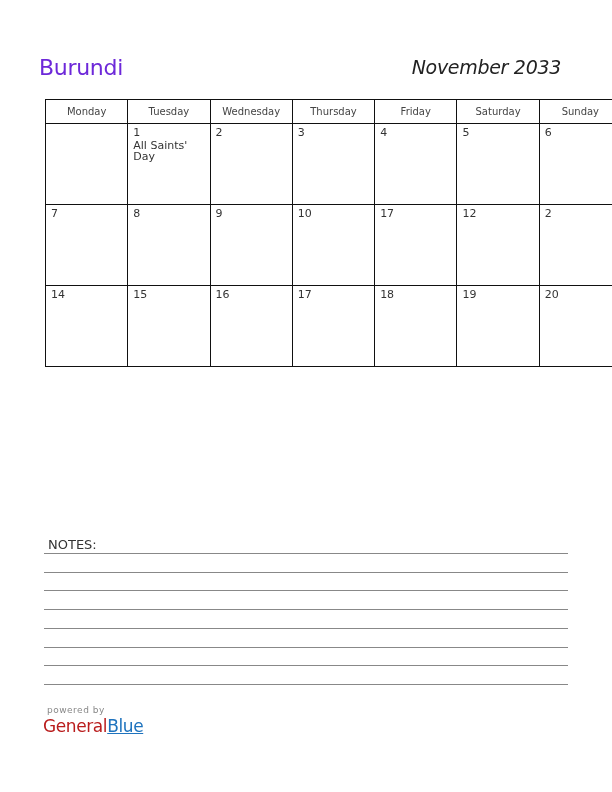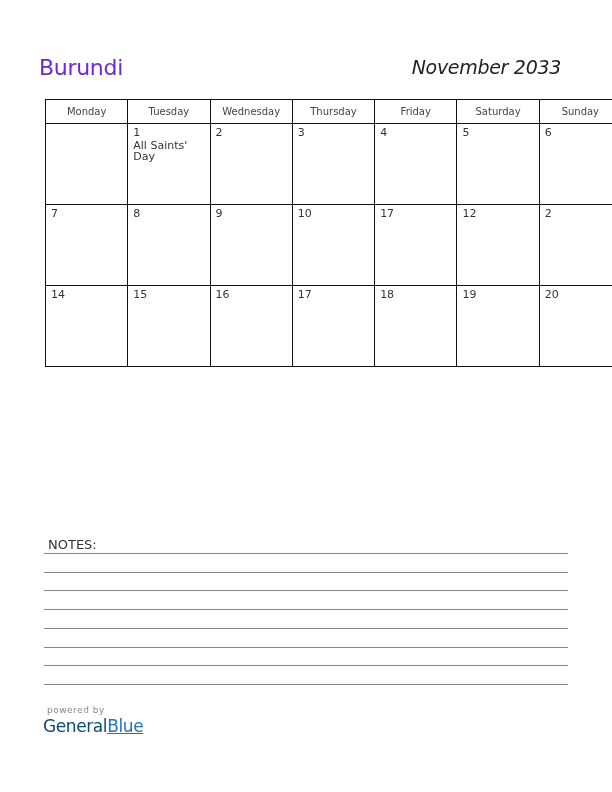--- a/index.html
+++ b/index.html
@@ -10,21 +10,21 @@
   table.cal { position: absolute; left: 45px; top: 99px; width: 577px; border-collapse: collapse; table-layout: fixed; border-radius: 15px; }
   table.cal th, table.cal td { border: 1px solid #111; }
   table.cal th { height: 23px; font-weight: normal; font-size: 10px; color: #444; text-align: center; vertical-align: middle; padding: 0; }
   table.cal td { height: 76px; vertical-align: top; padding: 2px 5px; font-size: 11px; color: #333; }
   .daynum { display: block; line-height: 13px; }
   .holiday { display: block; font-size: 11px; line-height: 11px; color: #333; margin-top: 1px; }
   .notes-label { position: absolute; left: 48px; top: 537px; font-size: 13px; color: #333; }
   .note-line { position: absolute; left: 44px; width: 524px; height: 0; border-top: 1px solid #888; }
   .powered { position: absolute; left: 47px; top: 705px; font-size: 9px; color: #888; letter-spacing: 0.5px; }
   .brand { position: absolute; left: 43px; top: 716px; font-size: 17px; letter-spacing: -0.4px; }
-  .brand .g { color: #0c4a6e; }
+  .brand .g { color: #b91c1c; }
   .brand .b { color: #1e73be; text-decoration: underline; }
 </style>
 </head>
 <body>
 
 <div class="country">Burundi</div>
 <div class="month">November 2033</div>
 
 <table class="cal">
   <thead>

